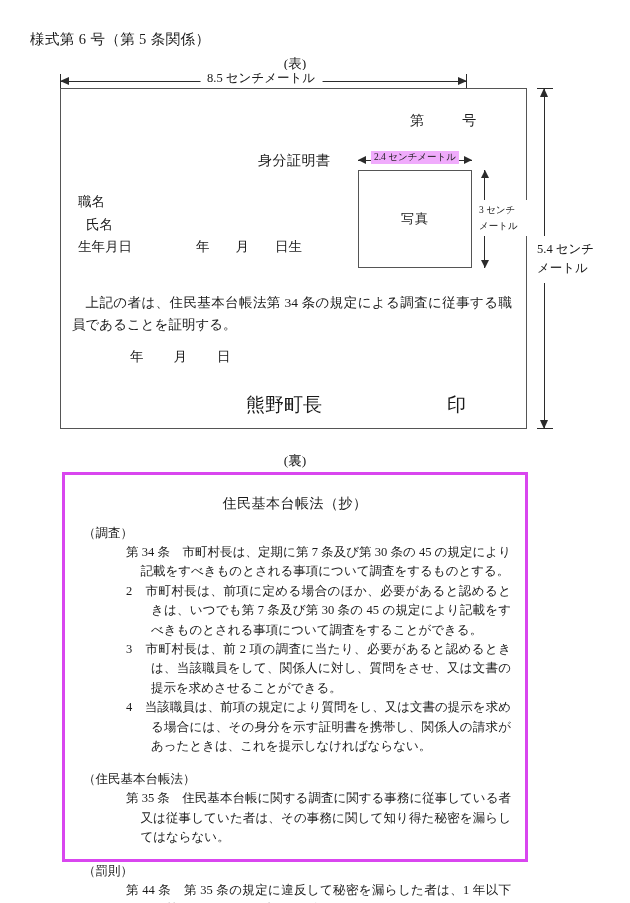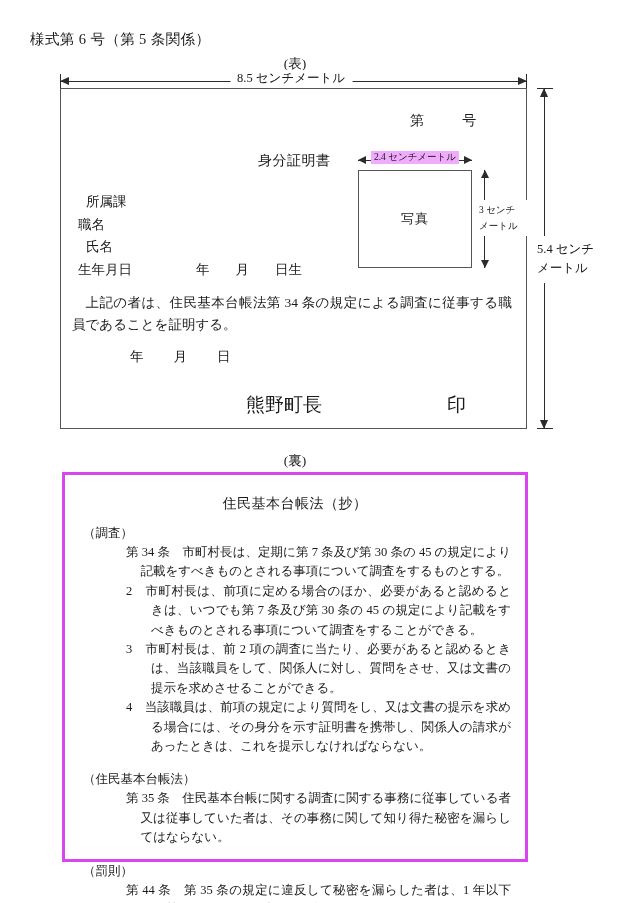--- a/index.html
+++ b/index.html
@@ -35,21 +35,21 @@
     top: 55px;
     width: 590px;
     text-align: center;
     font-size: 13.5px;
   }
 
   
   #width-dim {
     left: 60px;
     top: 72px;
-    width: 467px;
+    width: 407px;
     height: 18px;
   }
   #width-dim .dim-line {
     position: absolute;
     left: 0; right: 0;
     top: 9px;
     height: 1px;
     background: #2b2b2b;
   }
   #width-dim .cap {
@@ -380,21 +380,20 @@
   <div class="phline"></div>
   <div class="pharrow up"></div>
   <div class="pharrow down"></div>
   <div class="phtext">
     <div>3 センチ</div>
     <div>メートル</div>
   </div>
 </div>
 
 <div class="abs" id="card-fields">
-  <div class="field indent">所属課</div>
   <div class="field">職名</div>
   <div class="field indent">氏名</div>
   <div class="field"><span>生年月日</span><span class="sp-a"></span><span>年</span><span class="sp-b"></span><span>月</span><span class="sp-c"></span><span>日生</span></div>
 </div>
 
 <div class="abs" id="cert-body">
   <div class="lead">上記の者は、住民基本台帳法第 34 条の規定による調査に従事する職員であることを証明する。</div>
 </div>
 
 <div class="abs nowrap" id="cert-date">

